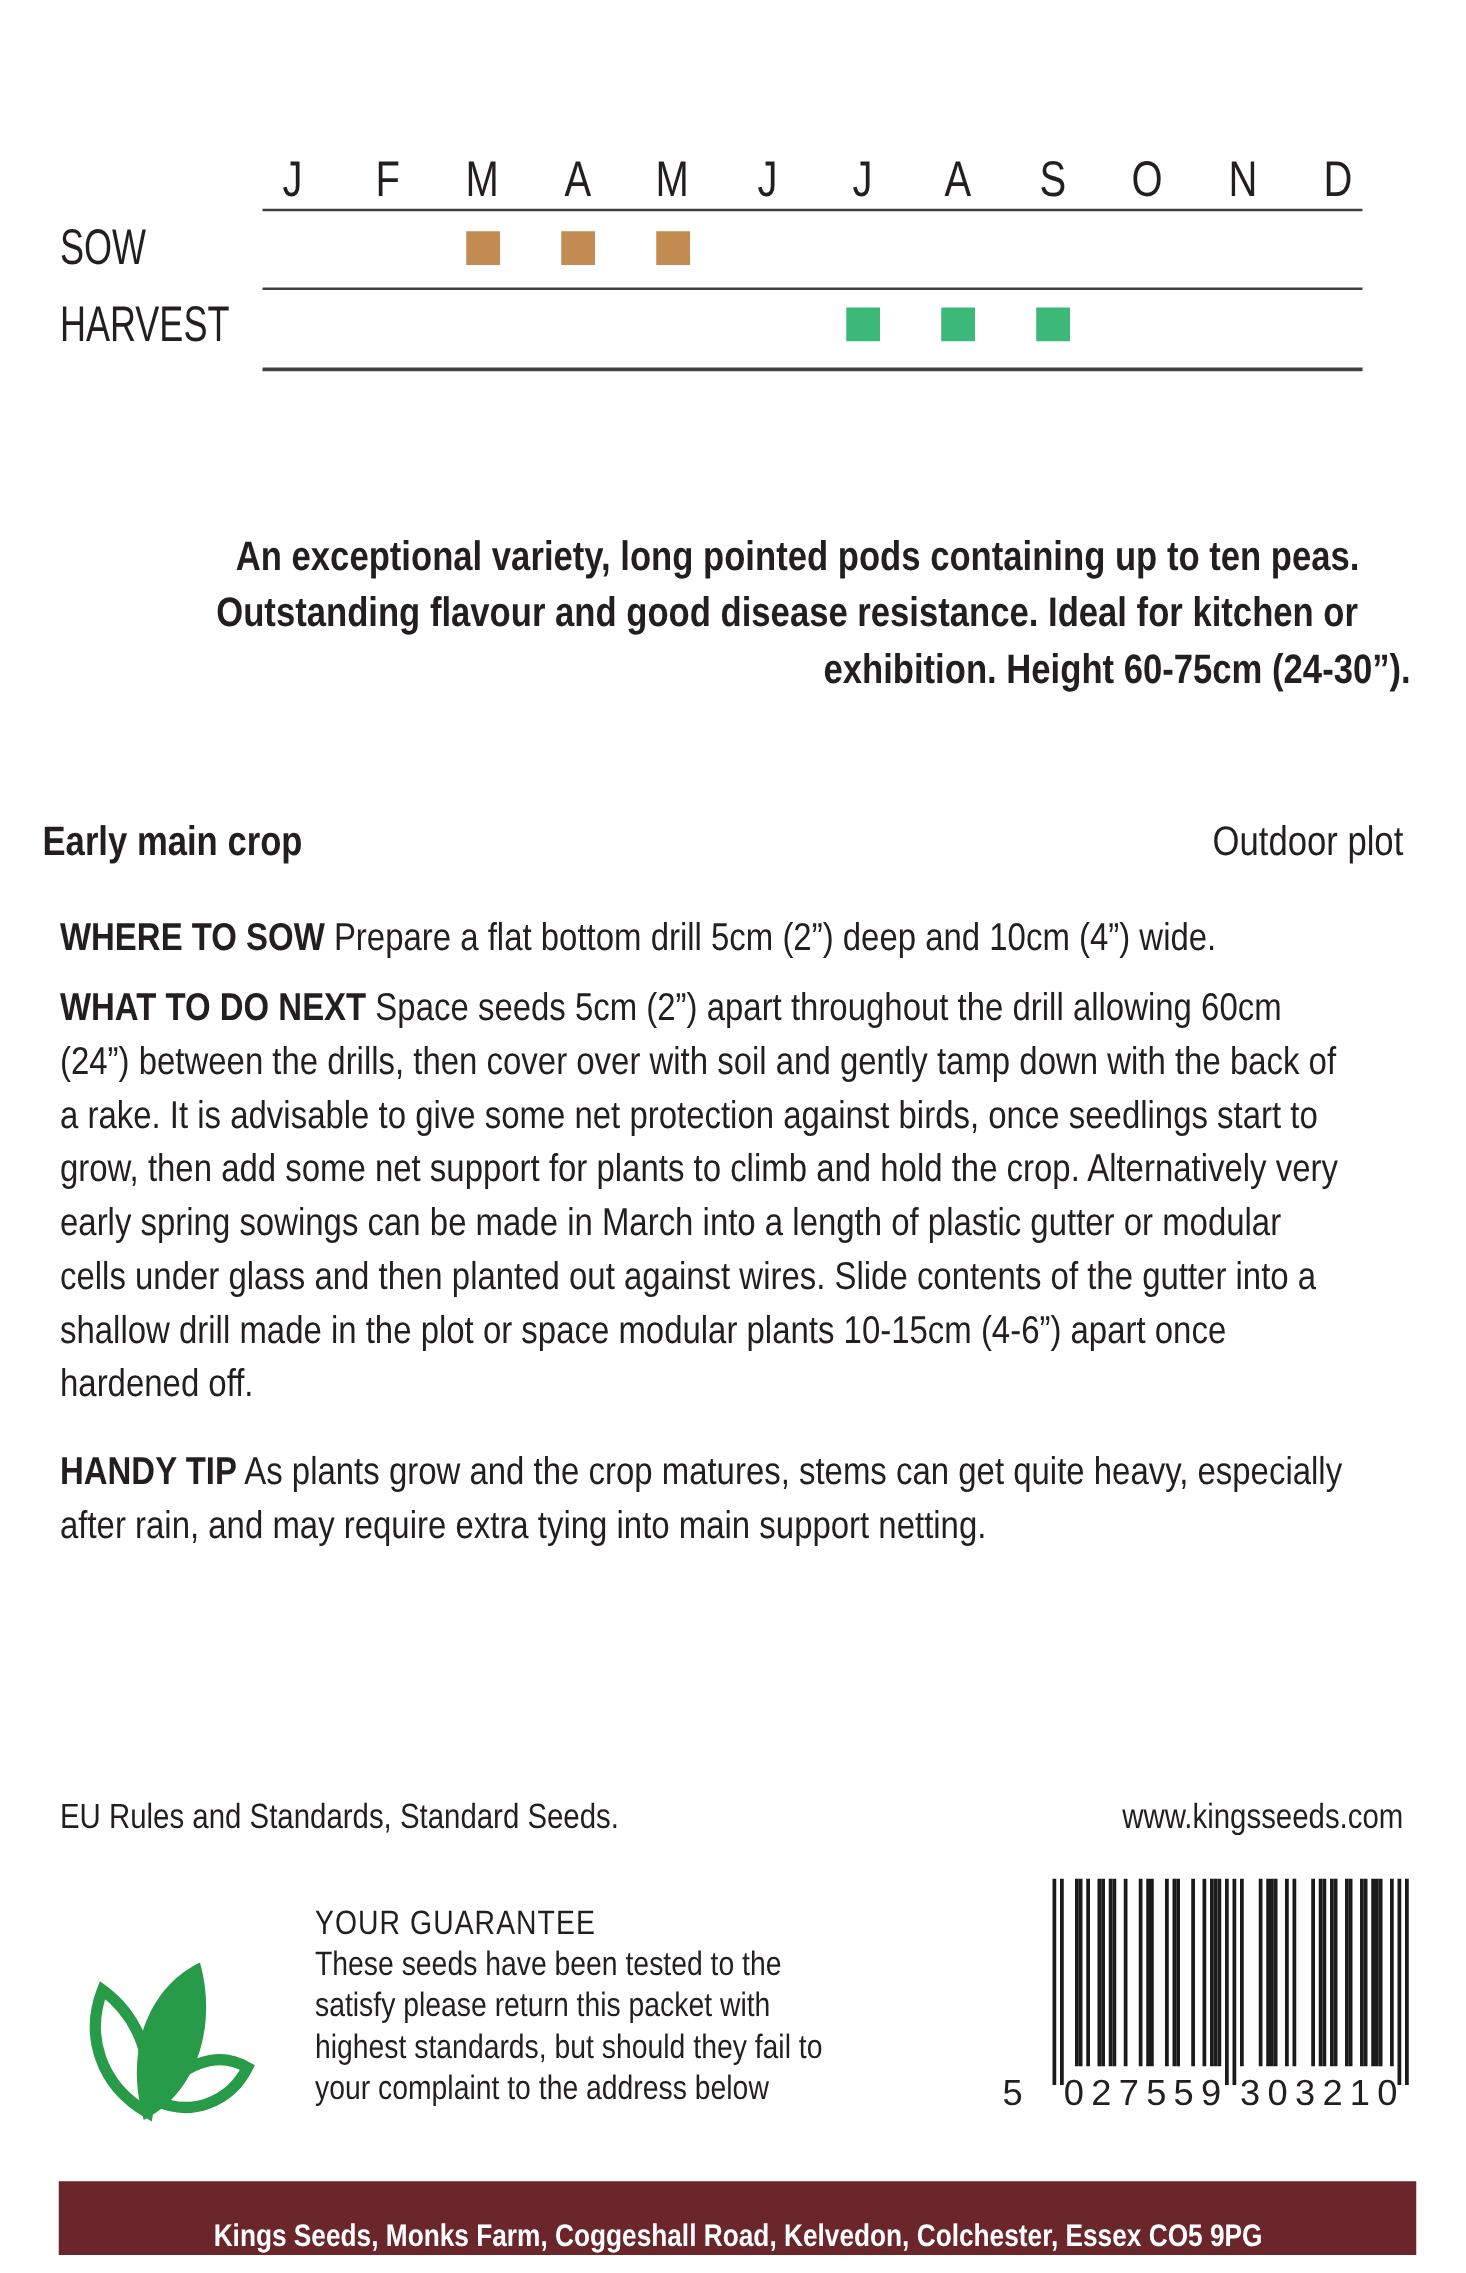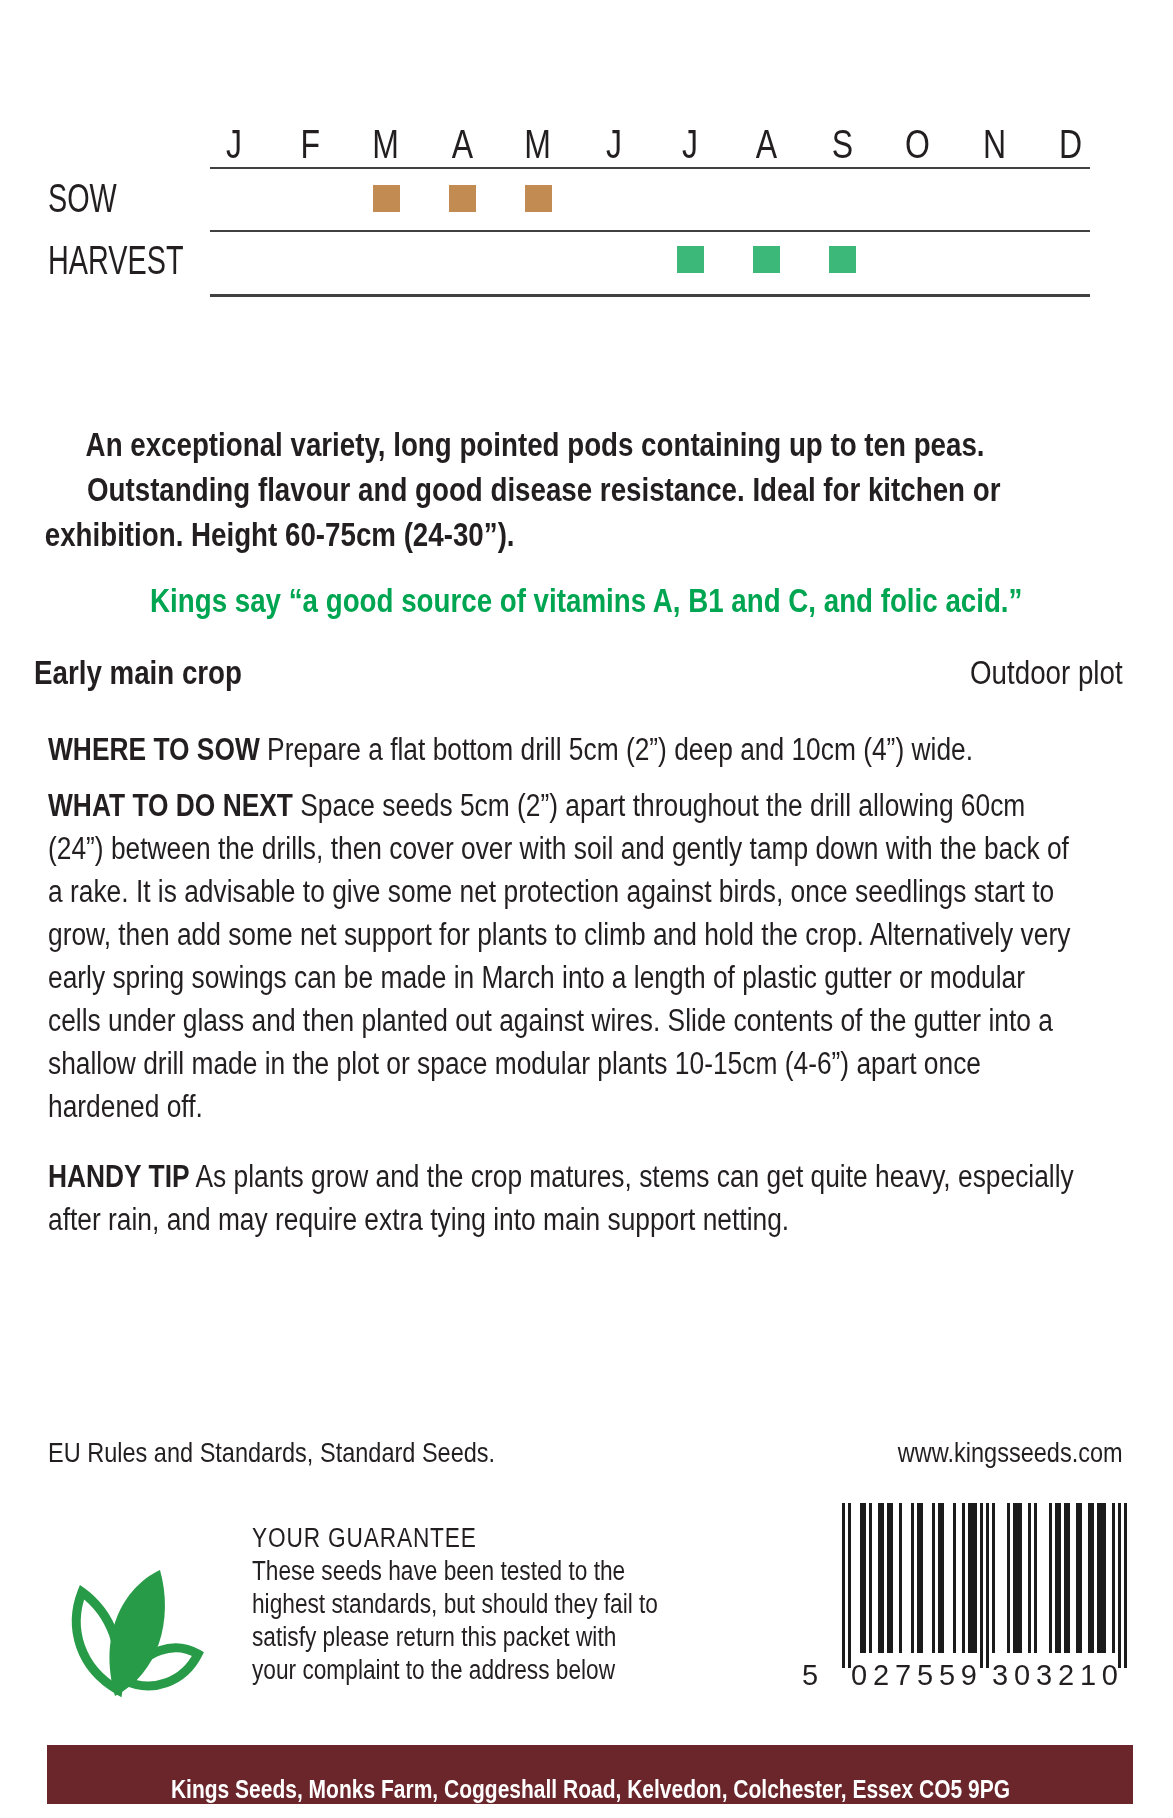--- a/index.html
+++ b/index.html
@@ -18,21 +18,21 @@
   .rule{position:absolute;left:210px;width:880px;height:2px;background:var(--rule_gray,#404040);}
   .rule.r1{top:167px;} .rule.r2{top:230px;} .rule.r3{top:294px;height:3px;}
   .rowlabel{position:absolute;left:48px;font-size:40px;line-height:40px;}
   .rowlabel.sow{top:178px;} .rowlabel.harvest{top:240px;}
   .sqrow{position:absolute;left:0;width:100%;height:27px;}
   .sqrow.sow{top:185px;} .sqrow.harvest{top:246px;}
   .sq{position:absolute;top:0;width:27px;height:27px;}
 
   
   .title{position:absolute;top:345px;left:0;width:100%;text-align:center;font-size:68px;line-height:68px;}
-  .desc{position:absolute;top:422px;left:0;width:100%;text-align:left;font-weight:bold;font-size:33px;line-height:45px;}
+  .desc{position:absolute;top:422px;left:0;width:100%;text-align:right;font-weight:bold;font-size:33px;line-height:45px;}
   .kings{position:absolute;top:578px;left:0;width:100%;text-align:center;font-weight:bold;font-size:33px;line-height:45px;color:var(--accent_green,#00A551);}
   .cropL{position:absolute;left:34px;top:653px;font-weight:bold;font-size:33px;line-height:40px;}
   .cropR{position:absolute;right:50px;top:653px;font-weight:normal;font-size:33px;line-height:40px;}
 
   
   .para{position:absolute;left:48px;width:1210px;transform:scaleX(.85);transform-origin:0 0;
         font-size:31px;line-height:43px;}
   .para.p1{top:728px;white-space:nowrap;} .para.p2{top:784px;} .para.p3{top:1155px;}
   .para b{font-weight:bold;}
 
@@ -88,23 +88,20 @@
     </div>
   <div class="rule r3"></div>
 
 
   <div class="desc">
     <div><span class="cx oc x84">An exceptional variety, long pointed pods containing up to ten peas.</span></div>
     <div><span class="cx oc x84">Outstanding flavour and good disease resistance. Ideal for kitchen or</span></div>
     <div><span class="cx oc x84">exhibition. Height 60-75cm (24-30”).</span></div>
   </div>
 
-  <div class="kings">
-    <span class="cx oc x84">Kings say “a good source of vitamins A, B1 and C, and folic acid.”</span>
-  </div>
 
   <div class="cropL"><span class="cx x84">Early main crop</span></div>
   <div class="cropR"><span class="cx or x84">Outdoor plot</span></div>
 
   <div class="para p1">
     <b>WHERE TO SOW</b> <span>Prepare a flat bottom drill 5cm (2”) deep and 10cm (4”) wide.</span>
   </div>
   <div class="para p2">
     <b>WHAT TO DO NEXT</b> <span>Space seeds 5cm (2”) apart throughout the drill allowing 60cm (24”) between the drills, then cover over with soil and gently tamp down with the back of a rake. It is advisable to give some net protection against birds, once seedlings start to grow, then add some net support for plants to climb and hold the crop. Alternatively very early spring sowings can be made in March into a length of plastic gutter or modular cells under glass and then planted out against wires. Slide contents of the gutter into a shallow drill made in the plot or space modular plants 10-15cm (4-6”) apart once hardened off.</span>
   </div>
@@ -113,22 +110,22 @@
   </div>
 
   <div class="eu">
     <div><span class="cx x84">EU Rules and Standards, Standard Seeds.</span></div>
   </div>
   <div class="web"><span class="cx or x84">www.kingsseeds.com</span></div>
 
   <div class="guar">
     <div class="gtitle"><span class="cx x84">YOUR GUARANTEE</span></div>
     <div><span class="cx x84">These seeds have been tested to the</span></div>
+    <div><span class="cx x84">satisfy please return this packet with</span></div>
     <div><span class="cx x84">highest standards, but should they fail to</span></div>
-    <div><span class="cx x84">satisfy please return this packet with</span></div>
     <div><span class="cx x84">your complaint to the address below</span></div>
   </div>
 
   <svg class="leaf" width="152" height="142" viewBox="-6 -8 152 142">
     <path d="M22,22 C8,58 20,98 58,120 C64,80 52,44 22,22 Z" fill="none" stroke="var(--leaf_green,#289B48)" stroke-width="9"></path>
     <path d="M100,0 C62,18 38,66 55,126 C98,104 114,50 100,0 Z" fill="var(--leaf_green,#289B48)"></path>
     <path d="M64,110 C86,80 114,70 138,84 C124,112 92,124 64,110 Z" fill="none" stroke="var(--leaf_green,#289B48)" stroke-width="9"></path>
   </svg>
 
   <div class="barcode">

